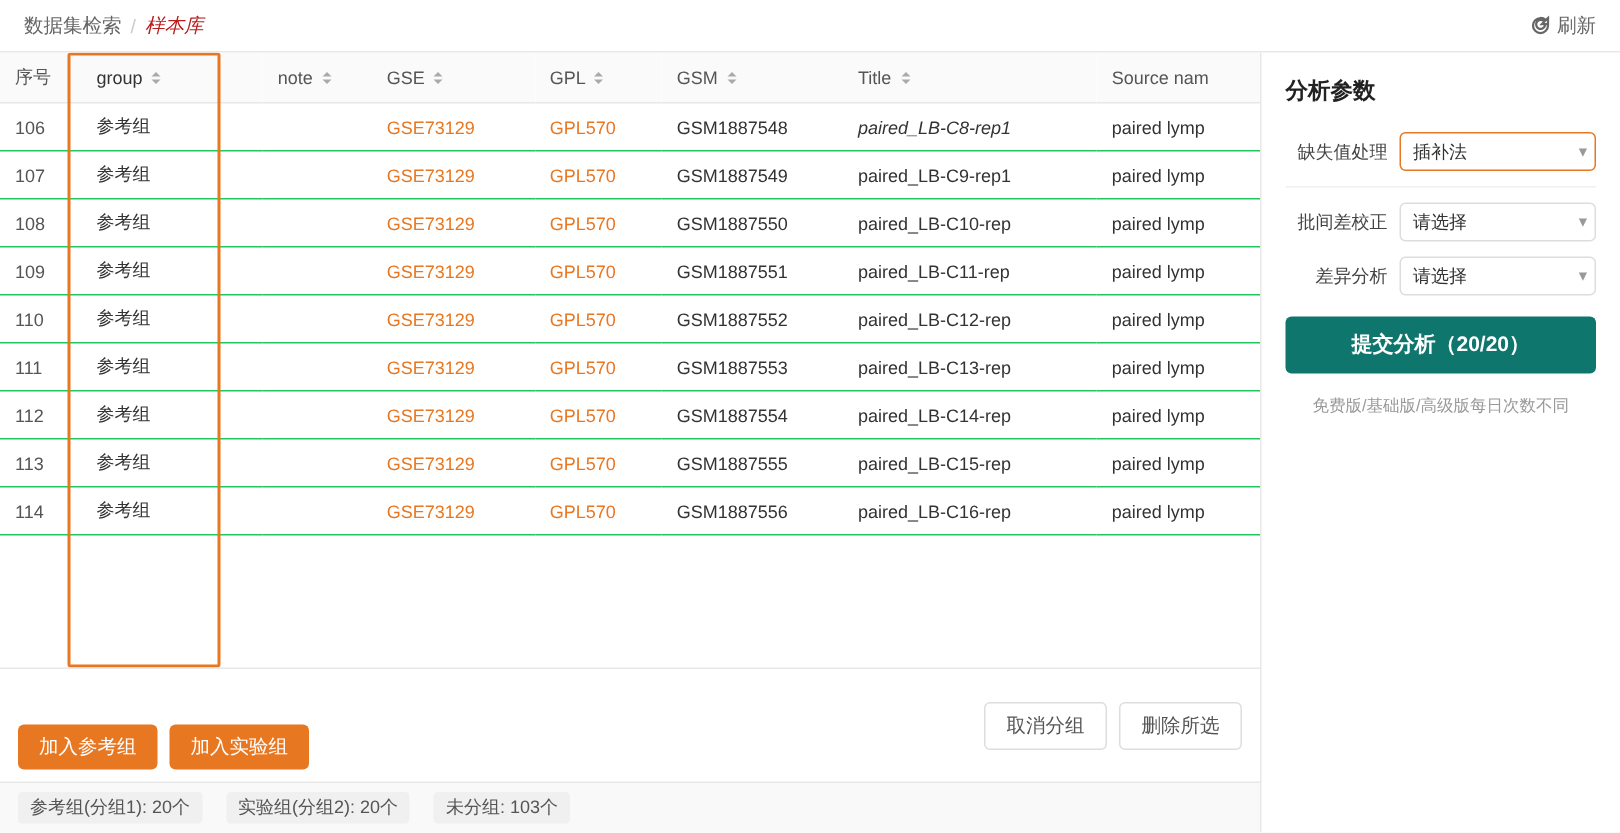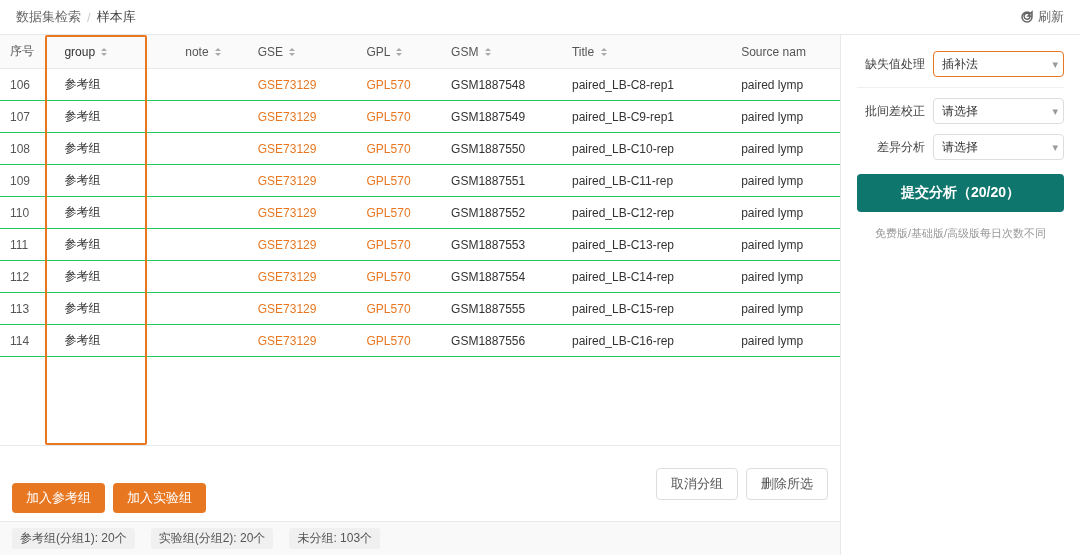--- a/index.html
+++ b/index.html
@@ -5,21 +5,21 @@
     * { box-sizing: border-box; margin: 0; padding: 0; }
     body { font-family: -apple-system, BlinkMacSystemFont, "PingFang SC", "Microsoft YaHei", sans-serif; background: #f5f5f5; font-size: 13px; color: #333; }
 
     .app-container { display: flex; flex-direction: column; height: 555px; background: #f5f5f5; }
 
     
     .header { display: flex; align-items: center; justify-content: space-between; padding: 8px 16px; background: #fff; border-bottom: 1px solid #e8e8e8; }
     .breadcrumb { display: flex; align-items: center; gap: 6px; font-size: 13px; color: #666; }
     .breadcrumb-link { color: #666; cursor: pointer; }
     .breadcrumb-sep { color: #ccc; }
-    .breadcrumb-current { color: #404040; font-weight: 500; }
+    .breadcrumb-current { color: #b91c1c; font-weight: 500; font-style: italic; }
     .refresh-btn { display: flex; align-items: center; gap: 4px; color: #666; cursor: pointer; font-size: 13px; }
 
     
     .main-layout { display: flex; flex: 1; overflow: hidden; }
 
     
     .table-area { flex: 1; display: flex; flex-direction: column; background: #fff; overflow: hidden; }
 
     
     .table-wrapper { flex: 1; overflow: auto; }
@@ -146,21 +146,21 @@
             </tr>
           </thead>
           <tbody id="table-body">
           <tr>
     <td class="col-num">106</td>
     <td class="col-group">参考组</td>
     <td class="col-note"></td>
     <td class="col-gse"><a class="link-orange" href="#">GSE73129</a></td>
     <td class="col-gpl"><a class="link-orange" href="#">GPL570</a></td>
     <td class="col-gsm">GSM1887548</td>
-    <td class="col-title" style="max-width:140px;overflow:hidden;text-overflow:ellipsis;">paired_LB-C8-rep1</td>
+    <td class="col-title" style="max-width:140px;overflow:hidden;text-overflow:ellipsis;font-style:italic;">paired_LB-C8-rep1</td>
     <td class="col-source">paired lymp</td>
   </tr>
               <tr>
     <td class="col-num">107</td>
     <td class="col-group">参考组</td>
     <td class="col-note"></td>
     <td class="col-gse"><a class="link-orange" href="#">GSE73129</a></td>
     <td class="col-gpl"><a class="link-orange" href="#">GPL570</a></td>
     <td class="col-gsm">GSM1887549</td>
     <td class="col-title" style="max-width:140px;overflow:hidden;text-overflow:ellipsis;">paired_LB-C9-rep1</td>
@@ -251,20 +251,21 @@
       </div>
 
       <div class="stats-bar">
         <span class="stat-tag">参考组(分组1): 20个</span>
         <span class="stat-tag">实验组(分组2): 20个</span>
         <span class="stat-tag">未分组: 103个</span>
       </div>
     </div>
 
     <div class="right-panel">
+      <div class="panel-title">分析参数</div>
 
       <div class="params-section">
 
         <div class="param-row">
           <span class="param-label">缺失值处理</span>
           <div class="param-select-wrapper">
             <select>
               <option>插补法</option>
             </select>
           </div>

